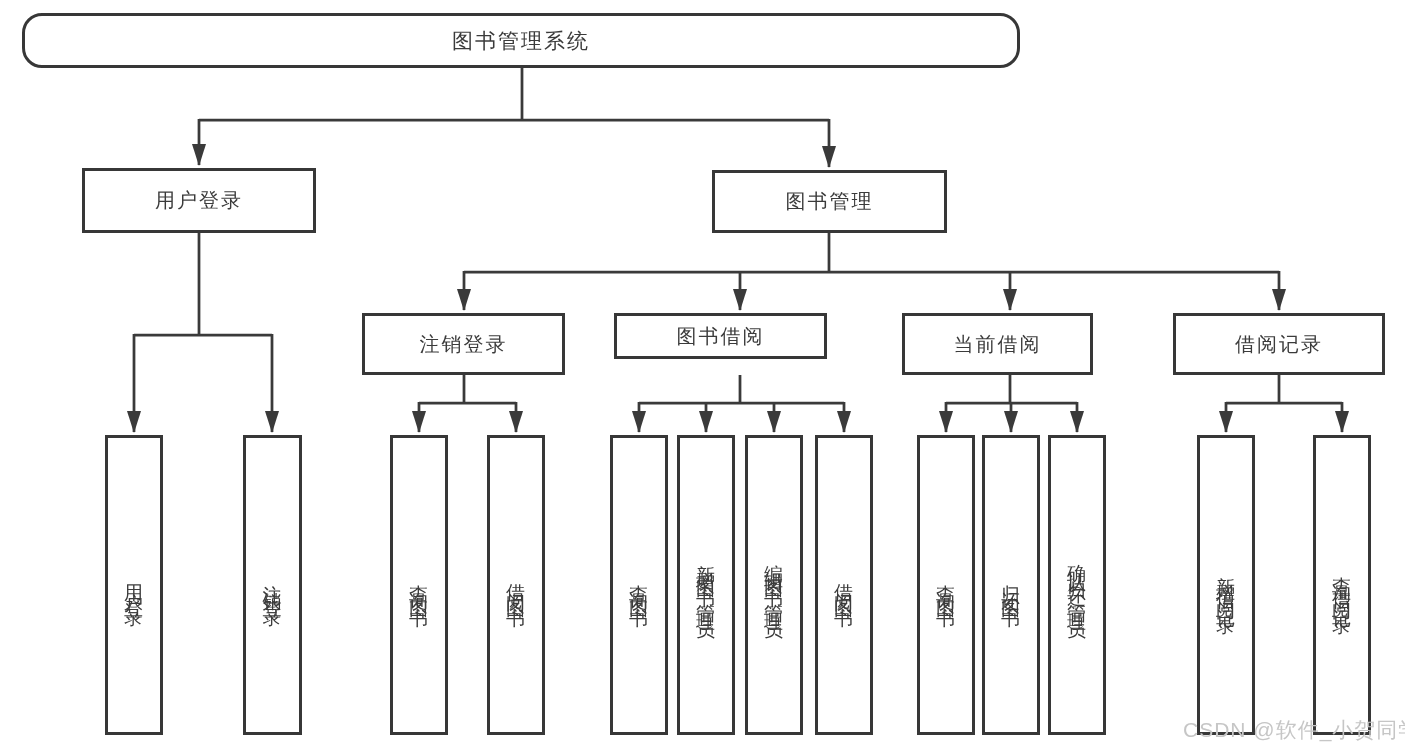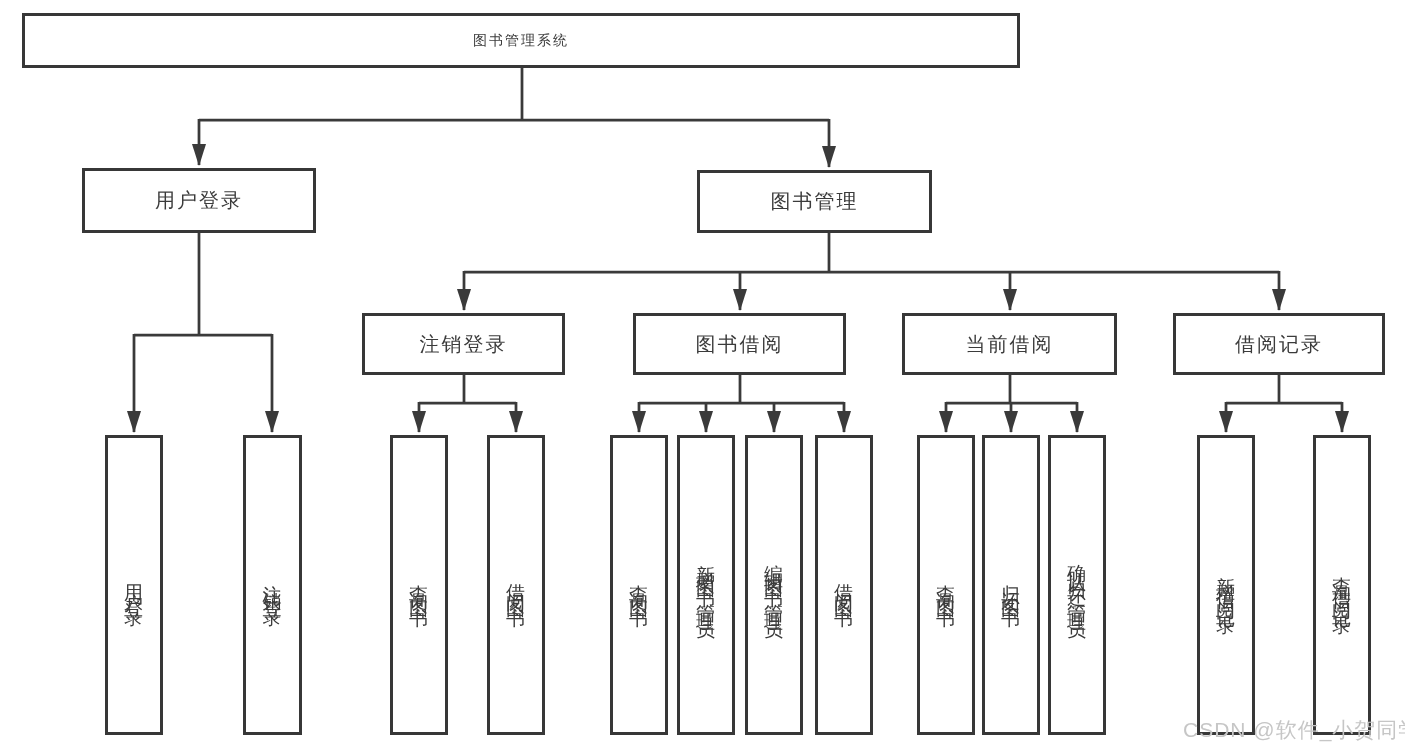--- a/index.html
+++ b/index.html
@@ -25,21 +25,22 @@
     align-items: center;
     justify-content: center;
     color: #3b3b3b;
     text-align: center;
   }
   .node.h {
     font-size: 20px;
     letter-spacing: 2px;
   }
   .node.h.root {
-    font-size: 14px;
+    font-size: 21px;
+    border-radius: 20px;
   }
   .node.v {
     writing-mode: vertical-rl;
     text-orientation: mixed;
     font-size: 19px;
     letter-spacing: 8px;
     line-height: 1;
   }
   #watermark {
     position: absolute;
@@ -108,31 +109,31 @@
     </g>
   </svg>
 
   <div class="node h root" style="left:22px;top:13px;width:998px;height:55px">
     <span>图书管理系统</span>
   </div>
 
   <div class="node h" style="left:82px;top:168px;width:234px;height:65px">
     <span>用户登录</span>
   </div>
-  <div class="node h" style="left:697px;top:170px;width:235px;height:63px">
+  <div class="node h" style="left:712px;top:170px;width:235px;height:63px">
     <span>图书管理</span>
   </div>
 
   <div class="node h" style="left:362px;top:313px;width:203px;height:62px">
     <span>注销登录</span>
   </div>
-  <div class="node h" style="left:633px;top:313px;width:213px;height:62px">
+  <div class="node h" style="left:614px;top:313px;width:213px;height:46px">
     <span>图书借阅</span>
   </div>
-  <div class="node h" style="left:902px;top:313px;width:215px;height:62px">
+  <div class="node h" style="left:902px;top:313px;width:191px;height:62px">
     <span>当前借阅</span>
   </div>
   <div class="node h" style="left:1173px;top:313px;width:212px;height:62px">
     <span>借阅记录</span>
   </div>
 
   <div class="node v" style="left:105px;top:435px;width:58px;height:300px">
     <span>用户登录</span>
   </div>
   <div class="node v" style="left:243px;top:435px;width:59px;height:300px">

